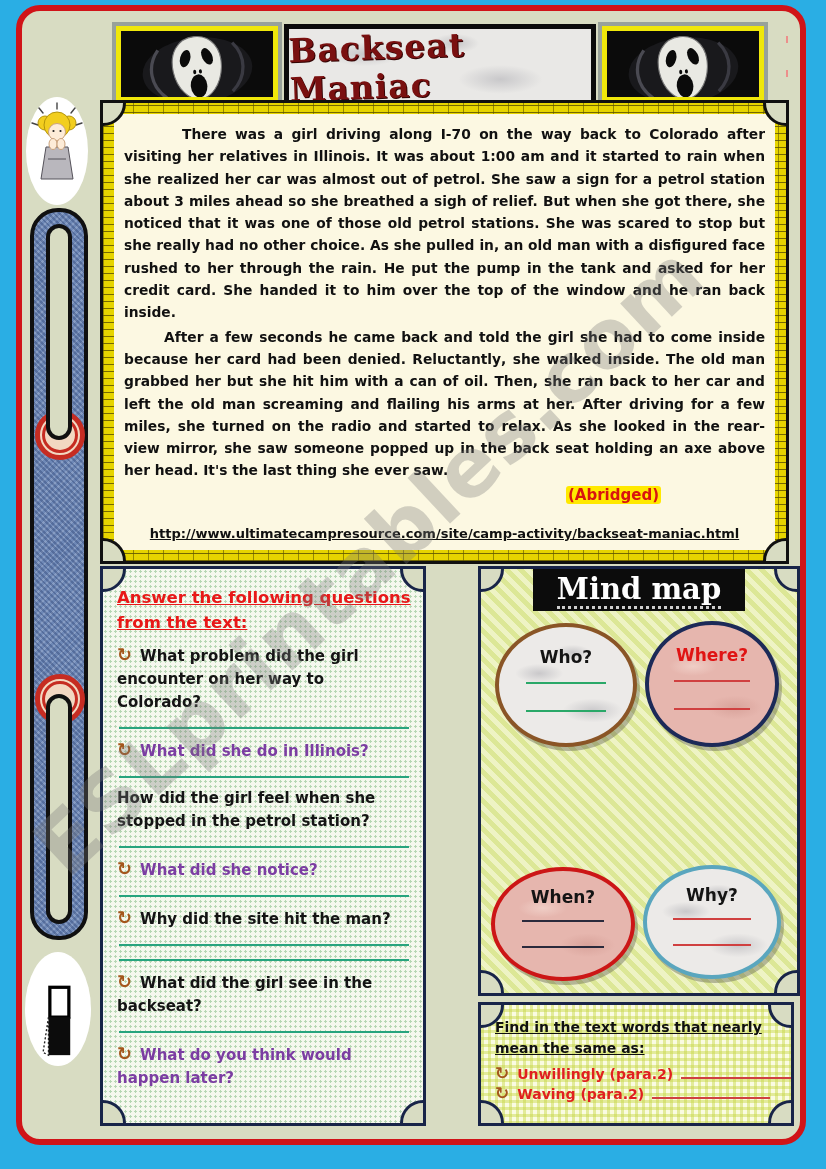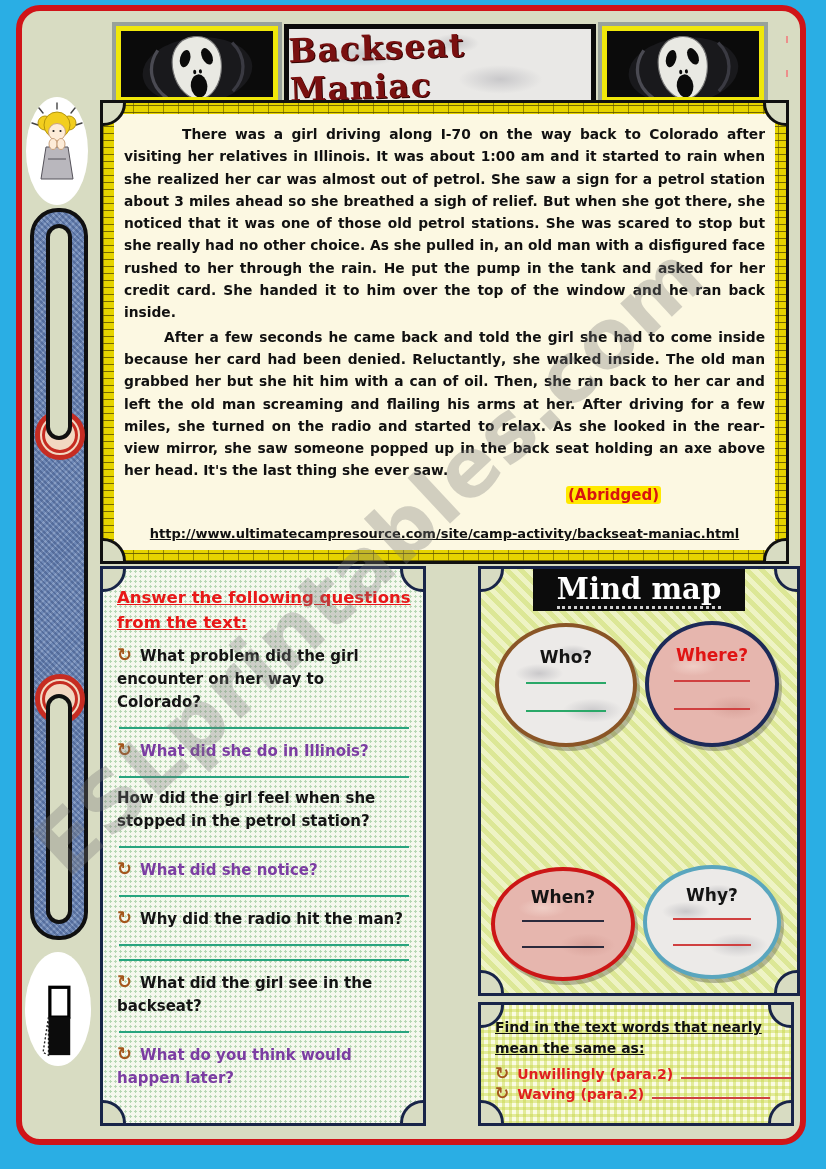--- a/index.html
+++ b/index.html
@@ -220,21 +220,21 @@
 
     <div class="q-item"><span class="q-bullet">↻</span><span class="q-text purple">What did she do in Illinois?</span></div>
     <div class="a-line"></div>
 
     <div class="q-item"><span class="q-text black">How did the girl feel when she stopped in the petrol station?</span></div>
     <div class="a-line"></div>
 
     <div class="q-item"><span class="q-bullet">↻</span><span class="q-text purple">What did she notice?</span></div>
     <div class="a-line"></div>
 
-    <div class="q-item"><span class="q-bullet">↻</span><span class="q-text black">Why did the radio hit the man?</span></div>
+    <div class="q-item"><span class="q-bullet">↻</span><span class="q-text black">Why did the site hit the man?</span></div>
     <div class="a-line"></div>
 
     <div class="a-line"></div>
 
     <div class="q-item"><span class="q-bullet">↻</span><span class="q-text black">What did the girl see in the backseat?</span></div>
     <div class="a-line"></div>
 
     <div class="q-item"><span class="q-bullet">↻</span><span class="q-text purple">What do you think would happen later?</span></div>
 
     <div class="notch nn n-tl"></div>

